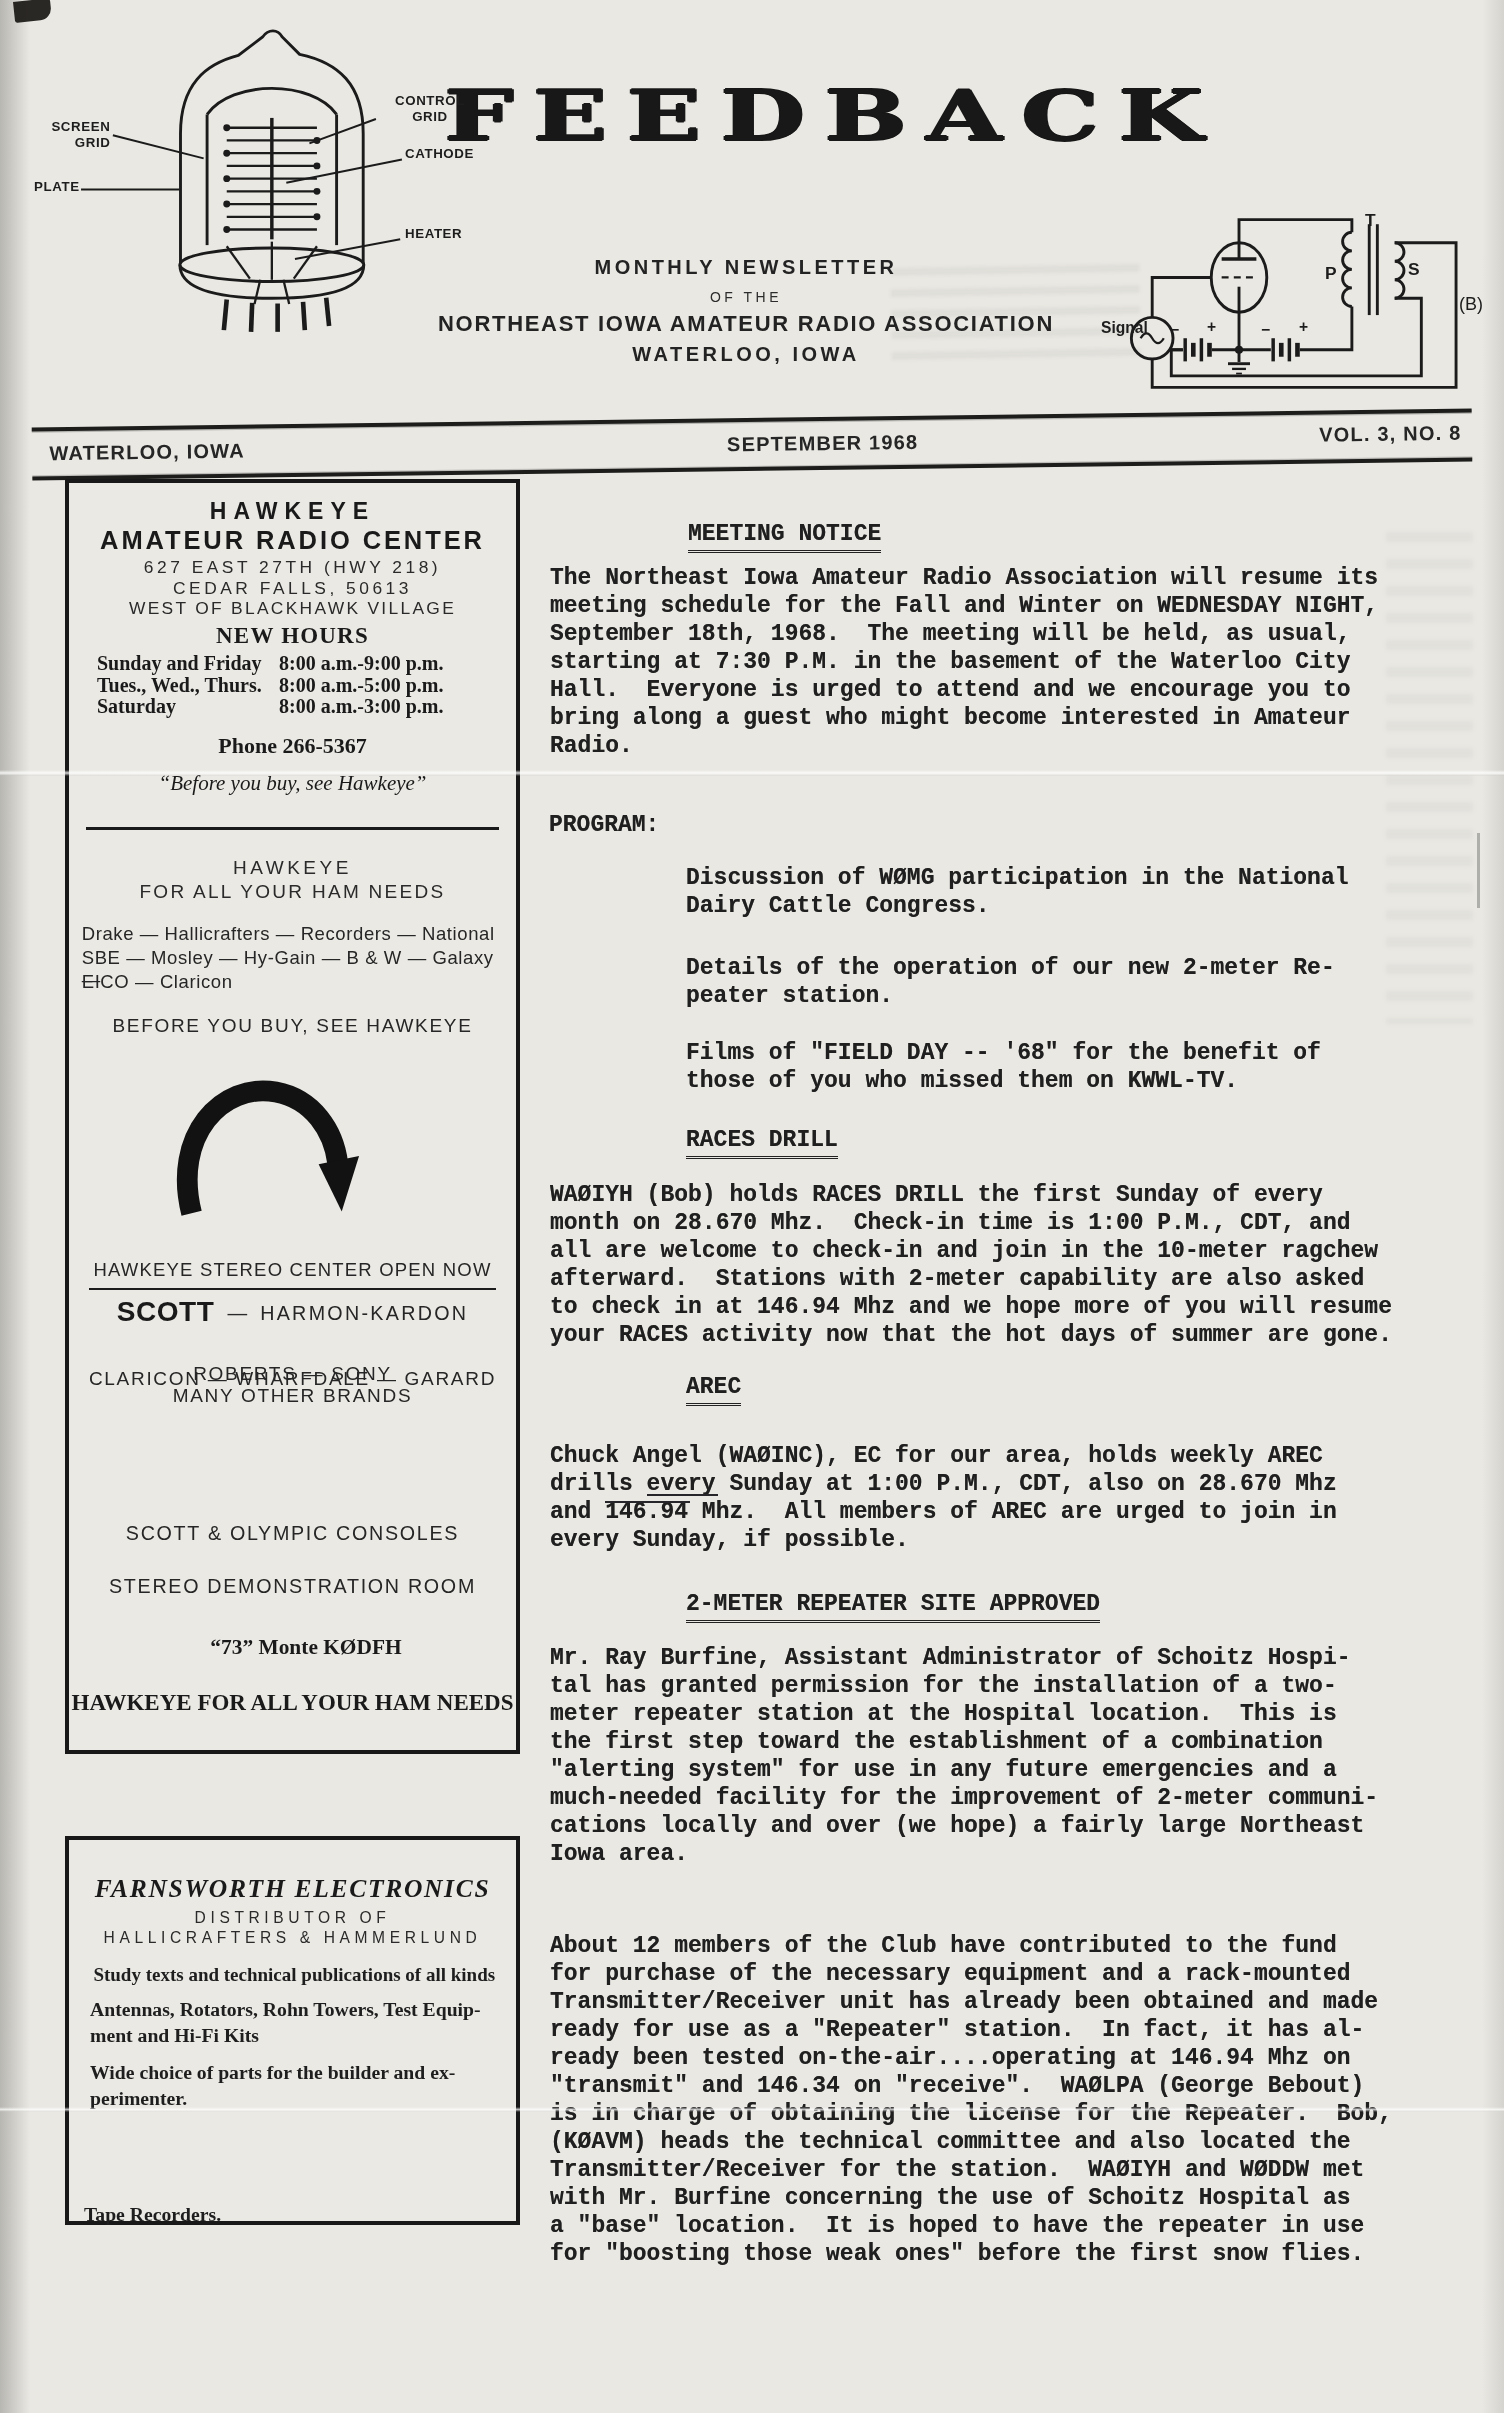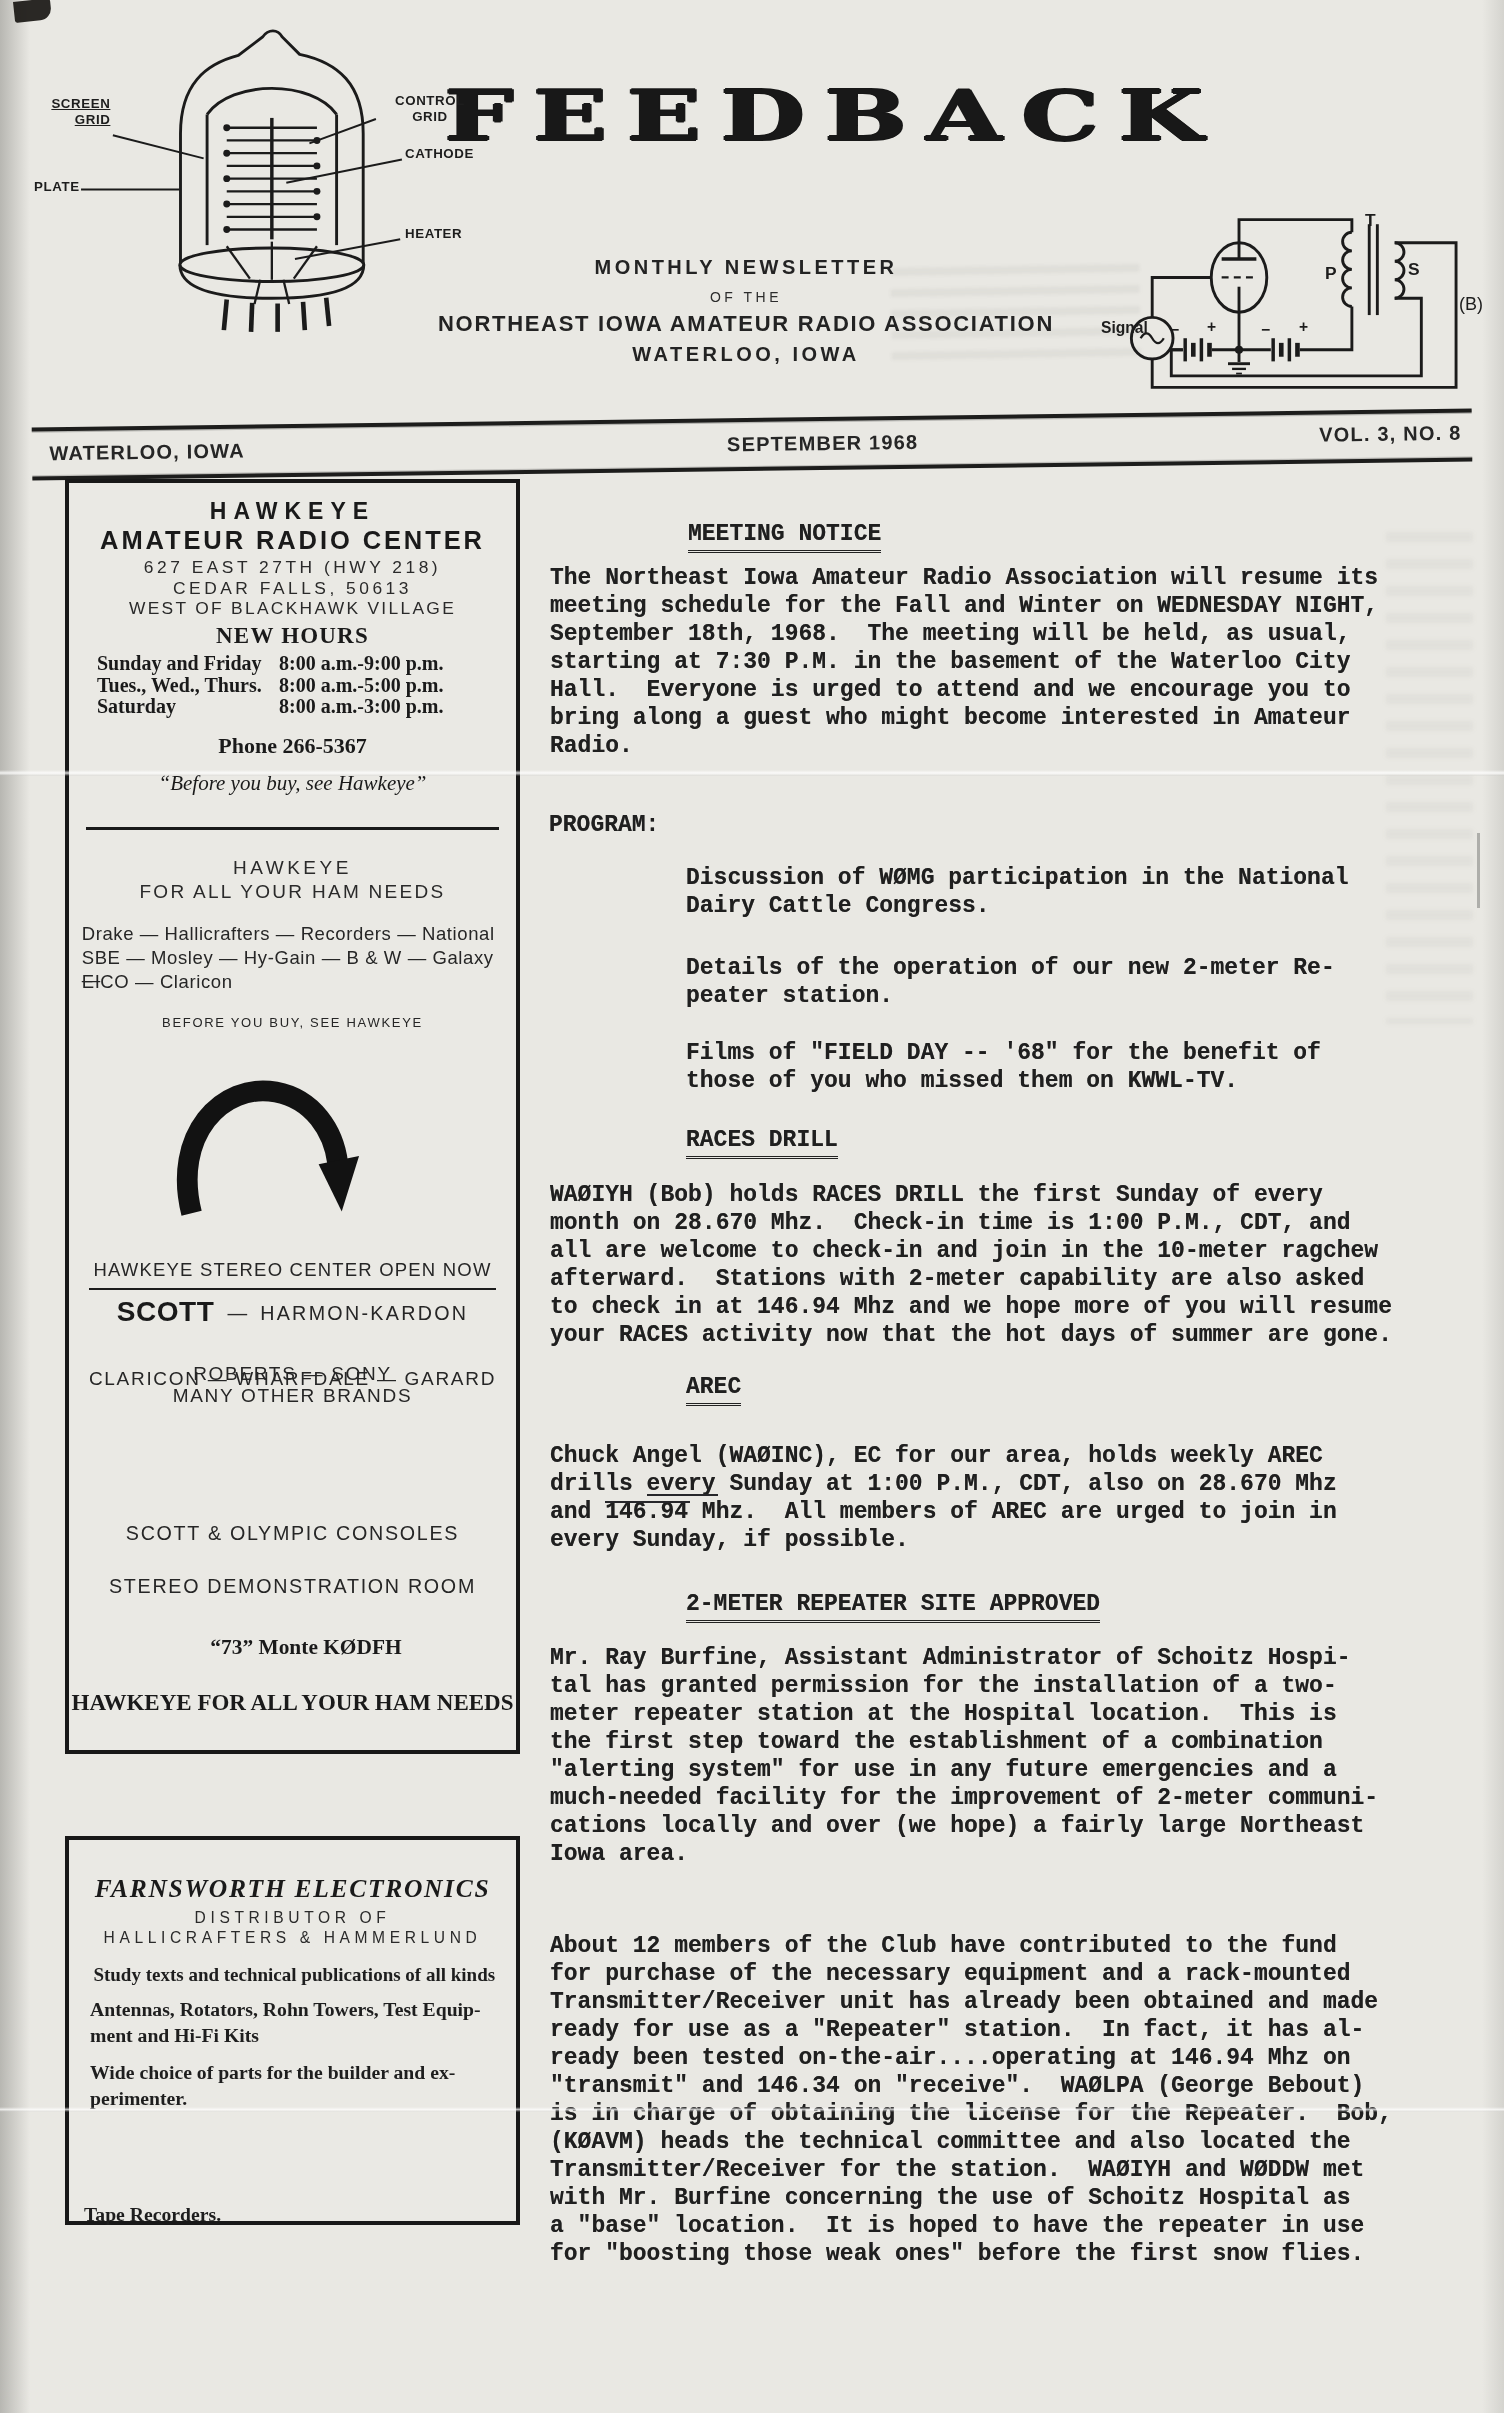--- a/index.html
+++ b/index.html
@@ -20,21 +20,21 @@
   .mast-title{left:405px;top:64px;width:857px;text-align:center;
       font-family:"DejaVu Serif","Liberation Serif",serif;font-weight:bold;font-size:87px;letter-spacing:17.4px;
       transform:scale(1.12,.8);transform-origin:center;color:#181818;
       text-shadow:1.4px 0 #181818,-1.4px 0 #181818,0 0.9px #181818,0 -0.9px #181818;}
   .sub1{left:370px;top:256px;width:752px;text-align:center;font-size:20px;font-weight:700;letter-spacing:3.5px;color:#232323;}
   .sub2{left:370px;top:289px;width:752px;text-align:center;font-size:14px;font-weight:400;letter-spacing:3.5px;color:#2c2c2c;}
   .sub3{left:370px;top:311px;width:752px;text-align:center;font-size:22px;font-weight:700;letter-spacing:1.7px;color:#232323;}
   .sub4{left:370px;top:343px;width:752px;text-align:center;font-size:20px;font-weight:700;letter-spacing:3.5px;color:#232323;}
   
   .fig-label{font-size:13.3px;font-weight:700;letter-spacing:0.6px;line-height:15.6px;color:#1d1d1d;white-space:pre-line;}
-  .lbl-screen{left:17.4px;top:96px;width:93px;text-align:right;text-decoration:underline;}
+  .lbl-screen{left:17.4px;top:119px;width:93px;text-align:right;}
   .lbl-control{left:375px;top:93px;width:110px;text-align:center;}
   .lbl-cathode{left:405px;top:146px;}
   .lbl-plate{left:34px;top:179px;}
   .lbl-heater{left:405px;top:226px;}
   .lbl-circ{font-size:15.6px;font-weight:700;color:#1d1d1d;}
   .lbl-signal{left:1101px;top:319px;}
   .lbl-p{left:1325px;top:263px;font-size:17.4px;}
   .lbl-s{left:1408px;top:259px;font-size:17.4px;}
   .lbl-t{left:1365px;top:210px;font-size:17.4px;}
   .lbl-b{left:1459px;top:294px;font-size:18px;font-weight:400;}
@@ -63,21 +63,21 @@
   .hk-row{height:22px;font-family:"Liberation Serif",serif;font-weight:700;font-size:20px;}
   .row1{top:169px;} .row2{top:191px;} .row3{top:212px;}
   .hk-days{position:absolute;left:28px;} .hk-time{position:absolute;left:210px;}
   .hk-phone{top:250px;font-family:"Liberation Serif",serif;font-weight:700;font-size:22px;}
   .hk-slogan{top:288px;font-family:"Liberation Serif",serif;font-style:italic;font-size:21px;}
   .hk-rule{position:absolute;left:17.4px;right:17.4px;top:344px;height:2.9px;background:#1a1a1a;}
   .hk-ham1{top:374px;font-size:19px;letter-spacing:3.5px;color:#2a2a2a;}
   .hk-ham2{top:398px;font-size:19px;letter-spacing:2.3px;color:#2a2a2a;}
   .hk-brand{font-size:18.5px;letter-spacing:0.6px;color:#262626;text-align:left;padding-left:12.7px;}
   .hb1{top:440px;} .hb2{top:464px;} .hb3{top:488px;}
-  .hk-before{top:532px;font-size:13px;letter-spacing:1.7px;color:#262626;}
+  .hk-before{top:532px;font-size:19px;letter-spacing:1.7px;color:#262626;}
   .hk-arrow{position:absolute;left:98px;top:583px;}
   .hk-stereo-banner{top:776px;}
   .hk-stereo-banner span{display:inline-block;font-size:18.5px;letter-spacing:1.2px;color:#262626;border-bottom:2.9px solid #1c1c1c;padding:0 4.6px 7px 4.6px;}
   .hk-scott-line{top:813px;}
   .scott-main{font-size:28px;font-weight:700;letter-spacing:0.6px;vertical-align:-1.2px;}
   .scott-dash{font-size:19.7px;padding:0 10.4px;color:#2a2a2a;}
   .scott-rest{font-size:19.7px;letter-spacing:2.3px;color:#262626;}
   .hk-sb1{top:885px;font-size:19px;letter-spacing:1.7px;color:#262626;}
   .hk-sb2{top:880px;font-size:19px;letter-spacing:1.7px;color:#262626;}
   .hk-sb3{top:902px;font-size:19px;letter-spacing:1.7px;color:#262626;}

